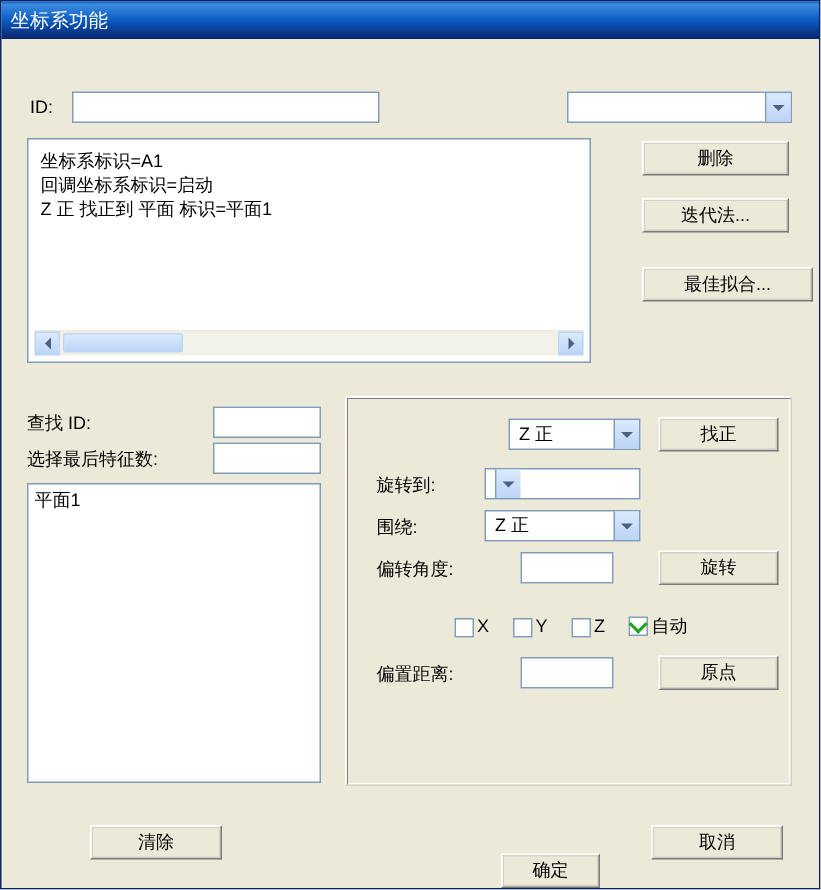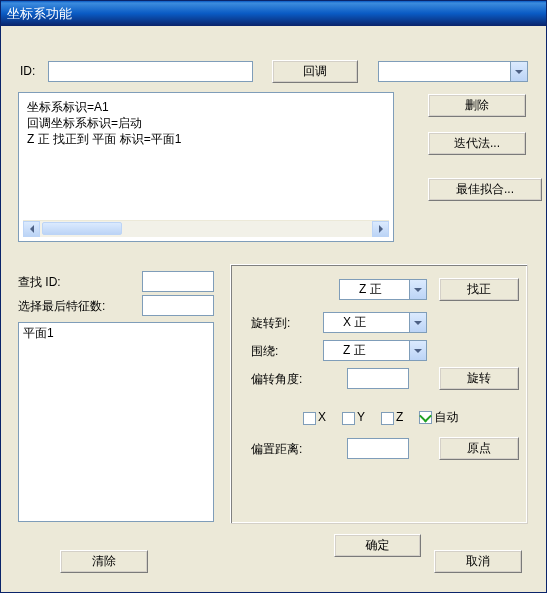--- a/index.html
+++ b/index.html
@@ -48,21 +48,21 @@
     font-family: inherit;
     cursor: default;
     text-align: center;
     box-shadow: 0 0 0 1px #d4d0c8 inset;
   }
   .combo {
     background:#fff; border:1px solid #7f9db9;
     height:21px;
     position:relative;
     font-size:12px;
-    padding-left:19px;
+    padding-left:6px;
     display:flex; align-items:center;
   }
   .combo .combo-text { flex:1; overflow:hidden; white-space:nowrap; }
   .combo .combo-btn {
     width:17px; height:100%;
     background: linear-gradient(to bottom,#dbeafe,#bcd4f6);
     border-left:1px solid #7f9db9;
     display:flex; align-items:center; justify-content:center;
   }
   .combo .arrow {
@@ -113,21 +113,20 @@
 <body>
 
 <div class="window">
   <div class="titlebar">
     <span>坐标系功能</span>
   </div>
   <div class="client">
 
     <span class="abs label" style="left:18px;top:38px">ID:</span>
     <input class="abs txt" style="left: 46px; top: 35px; width: 205px;" value="">
-    <button class="abs btn" style="left:270px;top:34px;width:86px">回调</button>
     <div class="abs combo" style="left:376px;top:35px;width:150px">
       <span class="combo-text"></span>
       <div class="combo-btn">
           <div class="arrow"></div>
         </div>
     </div>
 
     <div class="abs listbox" style="left:16px;top:66px;width:376px;height:150px;padding:4px;display:flex;flex-direction:column">
       <div style="flex:1;padding:2px 4px;line-height:16px">
         <div>坐标系标识=A1</div>
@@ -165,21 +164,20 @@
       <div class="abs combo" style="left:108px;top:14px;width:88px">
         <span class="combo-text">Z 正</span>
         <div class="combo-btn">
             <div class="arrow"></div>
           </div>
       </div>
       <button class="abs btn" style="left:208px;top:13px;width:80px">找正</button>
 
       <span class="abs label" style="left:20px;top:50px">旋转到:</span>
       <div class="abs combo" style="left:92px;top:47px;width:104px">
-        <span class="combo-text">X 正</span>
         <div class="combo-btn">
             <div class="arrow"></div>
           </div>
       </div>
 
       <span class="abs label" style="left:20px;top:78px">围绕:</span>
       <div class="abs combo" style="left:92px;top:75px;width:104px">
         <span class="combo-text">Z 正</span>
         <div class="combo-btn">
             <div class="arrow"></div>
@@ -197,17 +195,17 @@
         <span><span class="cb checked"></span><span class="label">自动</span></span>
       </div>
 
       <span class="abs label" style="left:20px;top:176px">偏置距离:</span>
       <input class="abs txt" style="left: 116px; top: 173px; width: 62px;" value="">
       <button class="abs btn" style="left:208px;top:172px;width:80px">原点</button>
 
     </div>
 
     <button class="abs btn" style="left:58px;top:524px;width:88px">清除</button>
-    <button class="abs btn" style="left:332px;top:508px;width:87px">确定</button>
+    <button class="abs btn" style="left:332px;top:543px;width:66px">确定</button>
     <button class="abs btn" style="left:432px;top:524px;width:88px">取消</button>
 
   </div>
 </div>
 
 </body></html>

